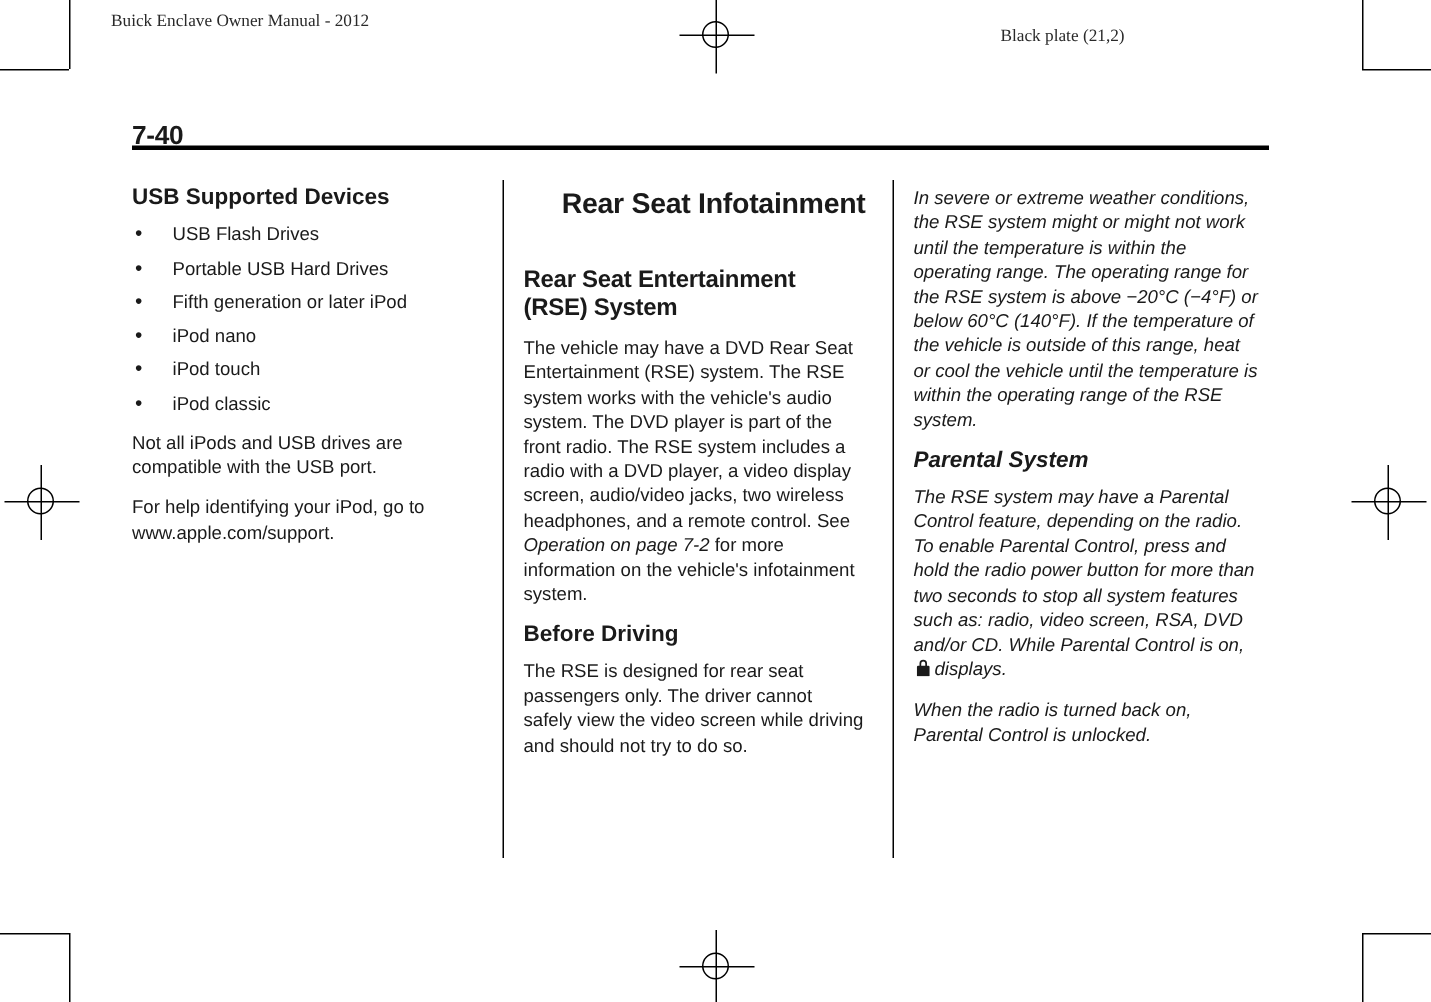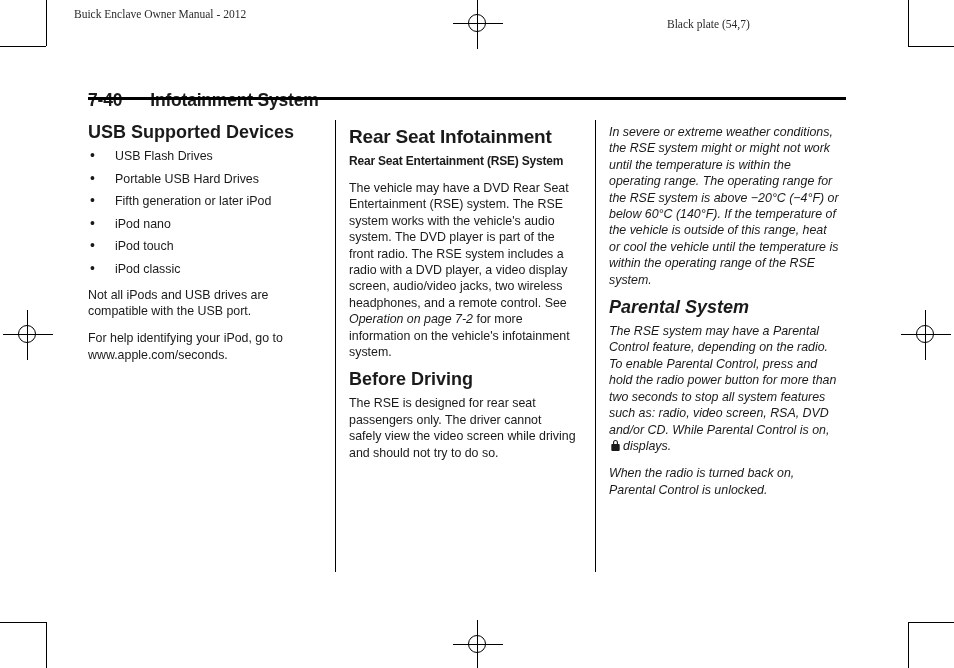--- a/index.html
+++ b/index.html
@@ -65,21 +65,21 @@
     color: #2a2a2a;
     white-space: nowrap;
   }
   .runhead-left  { left: 74px; top: 8px; text-align: right; }
   .runhead-right { left: 667px; top: 18px; }
 
   
   .page-title {
     position: absolute;
     left: 88px;
-    top: 90px;
+    top: 80px;
     width: 760px;
     display: flex;
     align-items: baseline;
   }
   .page-title .folio {
     font-size: 17.5px;
     font-weight: bold;
     letter-spacing: -0.2px;
     margin-right: 28px;
   }
@@ -118,32 +118,33 @@
   
   p {
     margin: 0 0 11px 0;
   }
   p:last-child { margin-bottom: 4px; }
 
   h1.sec {
     font-size: 19px;
     font-weight: bold;
     line-height: 25px;
-    margin: 0 0 3px 0;
-    letter-spacing: -0.2px;
+    margin: 0 0 28px 0;
+    letter-spacing: -0.2px;
+    text-align: right;
   }
   h2.sub {
-    font-size: 12px;
+    font-size: 16px;
     font-weight: bold;
     line-height: 19px;
     margin: 0 0 9px 0;
     letter-spacing: -0.2px;
   }
   h3.sub2 {
-    font-size: 18px;
+    font-size: 15px;
     font-weight: bold;
     line-height: 16px;
     margin: 2px 0 8px 0;
   }
   h3.sub2.tight { margin-top: 0; }
 
   ul.bullets {
     list-style: none;
     margin: 0 0 10px 0;
     padding: 0;
@@ -211,25 +212,24 @@
   <div class="hline"></div>
 </div>
 
 <div class="regmark" style="left:897px; top:306px;">
   <div class="ring"></div>
   <div class="vline"></div>
   <div class="hline"></div>
 </div>
 
 <div class="runhead runhead-left">Buick Enclave Owner Manual - 2012</div>
-<div class="runhead runhead-right">Black plate (54,7)</div>
+<div class="runhead runhead-right">Black plate (21,2)</div>
 
 <div class="page-title">
   <span class="folio">7-40</span>
-  <span class="ttl">Infotainment System</span>
 </div>
 <div class="title-rule"></div>
 
 <div class="col-rule" style="left:335px; top:120px; height:452px;"></div>
 <div class="col-rule" style="left:595px; top:120px; height:452px;"></div>
 
 <div class="col col-1">
   <h3 class="sub2 tight">USB Supported Devices</h3>
 
   <ul class="bullets">
@@ -255,21 +255,21 @@
     </li>
     <li>
       <span class="bul">•</span>
       <span>iPod classic</span>
     </li>
   </ul>
 
   <p>Not all iPods and USB drives are compatible with the USB port.</p>
 
 
-  <p>For help identifying your iPod, go to www.apple.com/seconds.</p>
+  <p>For help identifying your iPod, go to www.apple.com/support.</p>
 </div>
 
 <div class="col col-2">
   <h1 class="sec">Rear Seat Infotainment</h1>
 
   <h2 class="sub">Rear Seat Entertainment (RSE) System</h2>
 
   <p><span>The vehicle may have a DVD Rear Seat Entertainment (RSE) system. The RSE system works with the vehicle's audio system. The DVD player is part of the front radio. The RSE system includes a radio with a DVD player, a video display screen, audio/video jacks, two wireless headphones, and a remote control. See </span><span class="ital">Operation on page 7‑2</span><span> for more information on the vehicle's infotainment system.</span></p>
 
   <h3 class="sub2">Before Driving</h3>

